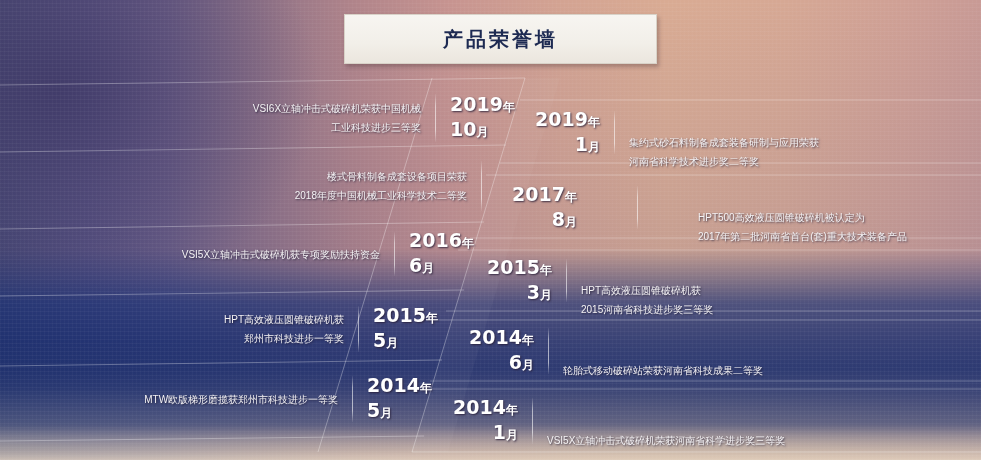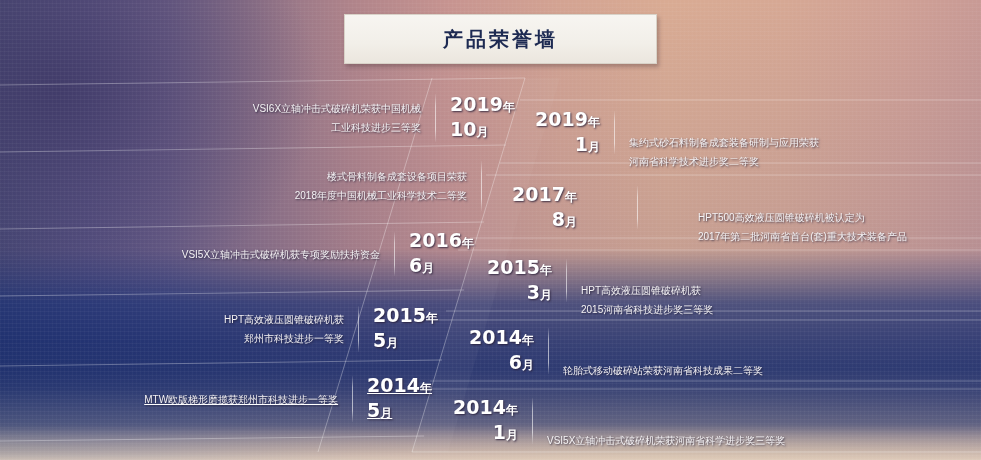--- a/index.html
+++ b/index.html
@@ -215,21 +215,21 @@
   <div class="row row-left" style="left:4px; top:300px; width:434px; height:58px;">
     <div class="desc desc-left">HPT高效液压圆锥破碎机获
 郑州市科技进步一等奖</div>
     <div class="divider"></div>
     <div class="date date-left">
       <div><span class="y">2015</span><span class="u">年</span></div>
       <div><span class="y">5</span><span class="u">月</span></div>
     </div>
   </div>
 
-  <div class="row row-left" style="left:14px; top:370px; width:418px; height:58px;text-decoration:underline;">
+  <div class="row row-left" style="left:14px; top:370px; width:418px; height:58px;">
     <div class="desc desc-left">MTW欧版梯形磨揽获郑州市科技进步一等奖</div>
     <div class="divider"></div>
     <div class="date date-left">
       <div><span class="y">2014</span><span class="u">年</span></div>
       <div><span class="y">5</span><span class="u">月</span></div>
     </div>
   </div>
 
   <div class="row" style="left:528px; top:105px; width:440px; height:55px;">
     <div class="date date-right" style="width:72px;">

